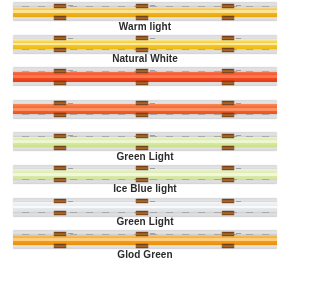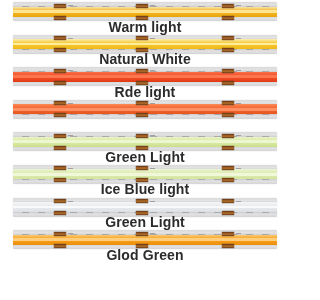--- a/index.html
+++ b/index.html
@@ -94,21 +94,21 @@
     width:5px;
     background:rgba(110,110,115,.55);
     top:3px;
   }
 
   .caption{
     position:absolute;
     left:0;right:0;
     top:21.5px;
     text-align:center;
-    font-size:14px;
+    font-size:10px;
     line-height:10px;
     color:#2b2b2b;
     letter-spacing:.1px;
     font-weight:600;
   }
 </style>
 </head>
 <body>
 
 <div id="chart">
@@ -160,21 +160,20 @@
         <div class="pad top" style="left: 41px;"></div>
         <div class="pad bot" style="left: 41px;"></div>
         <div class="pad-dim" style="left: 55px;"></div>
         <div class="pad top" style="left: 123px;"></div>
         <div class="pad bot" style="left: 123px;"></div>
         <div class="pad-dim" style="left: 137px;"></div>
         <div class="pad top" style="left: 209px;"></div>
         <div class="pad bot" style="left: 209px;"></div>
         <div class="pad-dim" style="left: 223px;"></div>
       </div>
-      <div class="caption">Rde light</div>
     </div>
     <div class="strip-row">
       <div class="strip">
         <div class="pcb"></div>
         <div class="core">
           <div class="glow" style="background: linear-gradient(rgb(250, 138, 87) 0%, rgb(242, 98, 43) 45%, rgb(242, 98, 43) 62%, rgb(232, 85, 29) 100%);"></div>
           <div class="hot" style="background: rgb(255, 148, 104);"></div>
         </div>
         <div class="pad top" style="left: 41px;"></div>
         <div class="pad bot" style="left: 41px;"></div>

